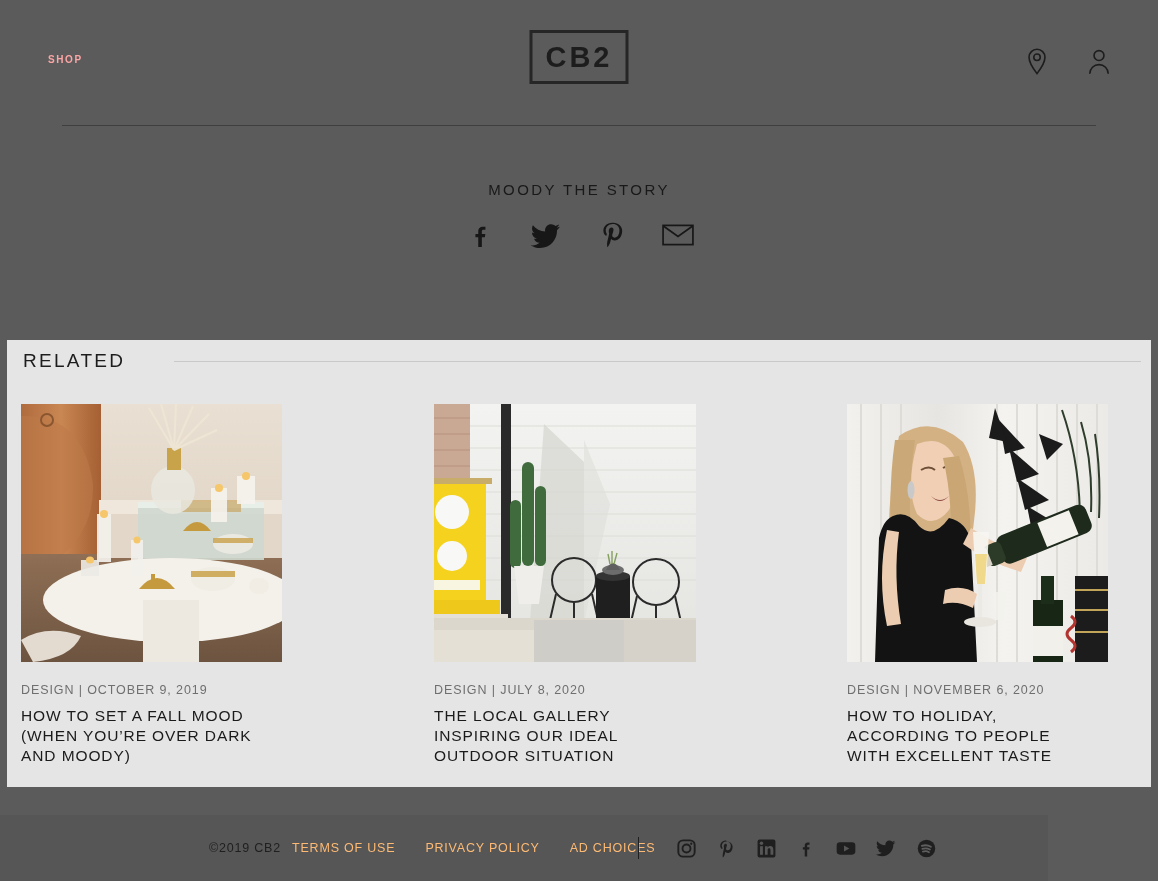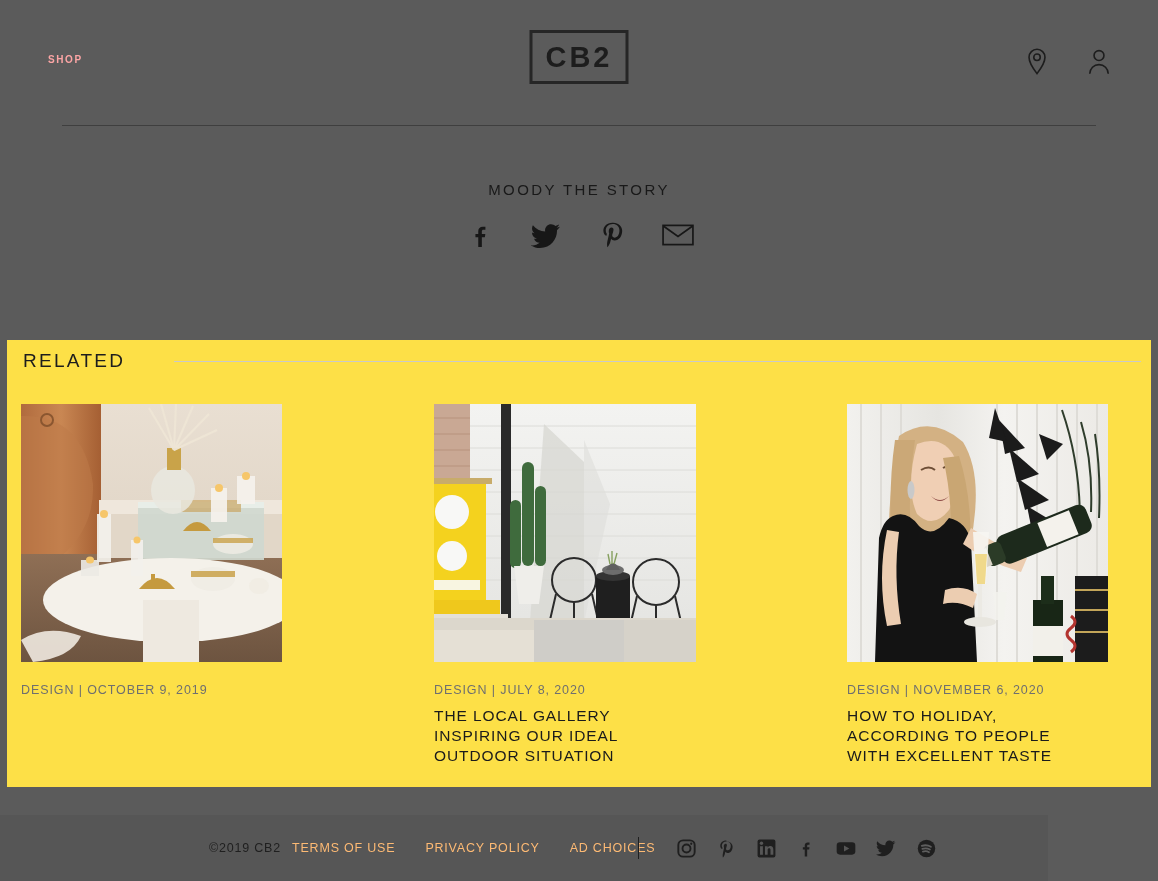--- a/index.html
+++ b/index.html
@@ -61,21 +61,21 @@
     display:flex; justify-content:center; align-items:center; gap:22px;
   }
   .share-icons .sicon{
     width:44px; height:34px; display:flex; align-items:center; justify-content:center;
   }
 
   
   .related-panel{
     position:absolute; left:7px; top:340px;
     width:1144px; height:447px;
-    background:#fde047;
+    background:#e5e5e5;
   }
   .related-head{
     position:absolute; left:16px; top:10px; right:10px;
     display:flex; align-items:center;
   }
   .related-title{
     font-size:19px; letter-spacing:2.3px; color:#1d1d1d; font-weight:400;
     white-space:nowrap;
   }
   .related-line{
@@ -264,20 +264,21 @@
             <ellipse cx="192" cy="175" rx="22" ry="12" fill="#efece4" opacity="0.9"></ellipse>
             <rect x="170" y="167" width="44" height="6" fill="#c9a14a" opacity="0.85"></rect>
             <ellipse cx="212" cy="140" rx="20" ry="10" fill="#efece4" opacity="0.85"></ellipse>
             <rect x="192" y="134" width="40" height="5" fill="#c9a14a" opacity="0.8"></rect>
             <ellipse cx="238" cy="182" rx="10" ry="8" fill="#f0ece3" opacity="0.85"></ellipse>
 
             <path d="M0 236 q26 -16 60 -4 q-10 22 -48 26 Z" fill="#efe9e0" opacity="0.9"></path>
           </svg>
         </div>
         <div class="card-meta">DESIGN | OCTOBER 9, 2019</div>
+        <h3 class="card-heading">HOW TO SET A FALL MOOD (WHEN YOU’RE OVER DARK AND MOODY)</h3>
       </article>
 
       <article class="card">
         <div class="card-media wide">
           <svg class="art" viewBox="0 0 262 258" preserveAspectRatio="none">
             <defs>
               <linearGradient id="brickW" x1="0" y1="0" x2="0" y2="1">
                 <stop offset="0" stop-color="#f3f3f1"></stop>
                   <stop offset="1" stop-color="#e3e3e0"></stop>
               </linearGradient>

